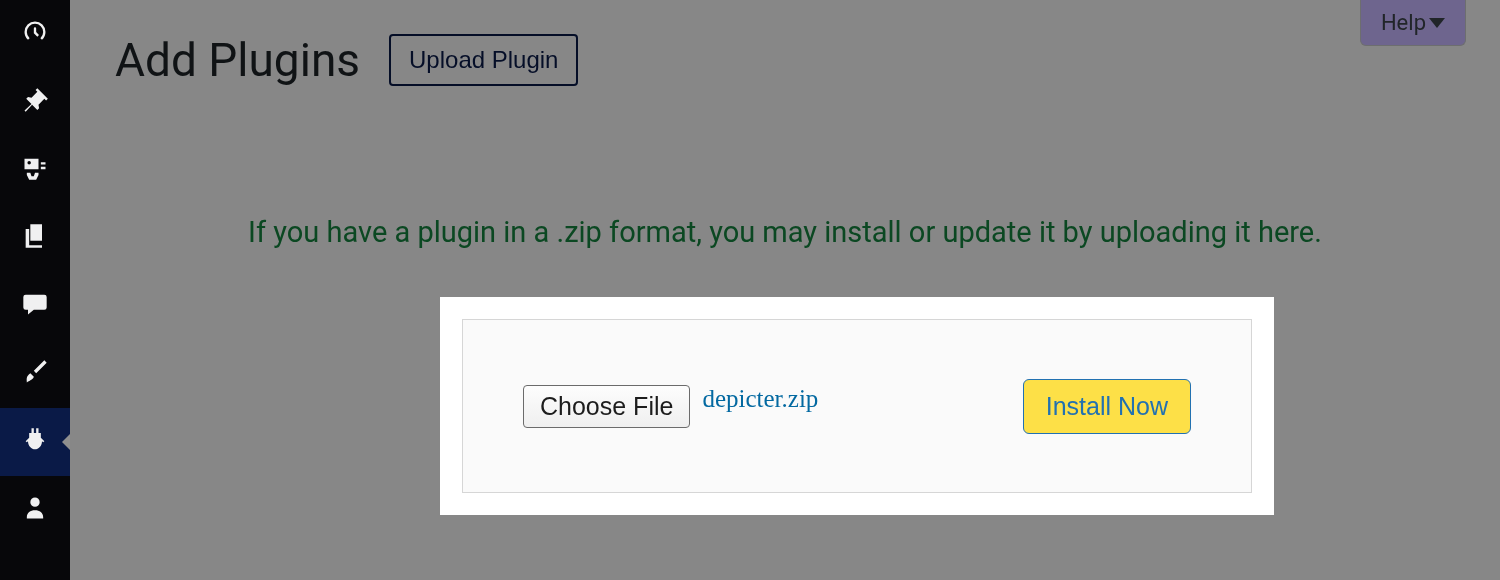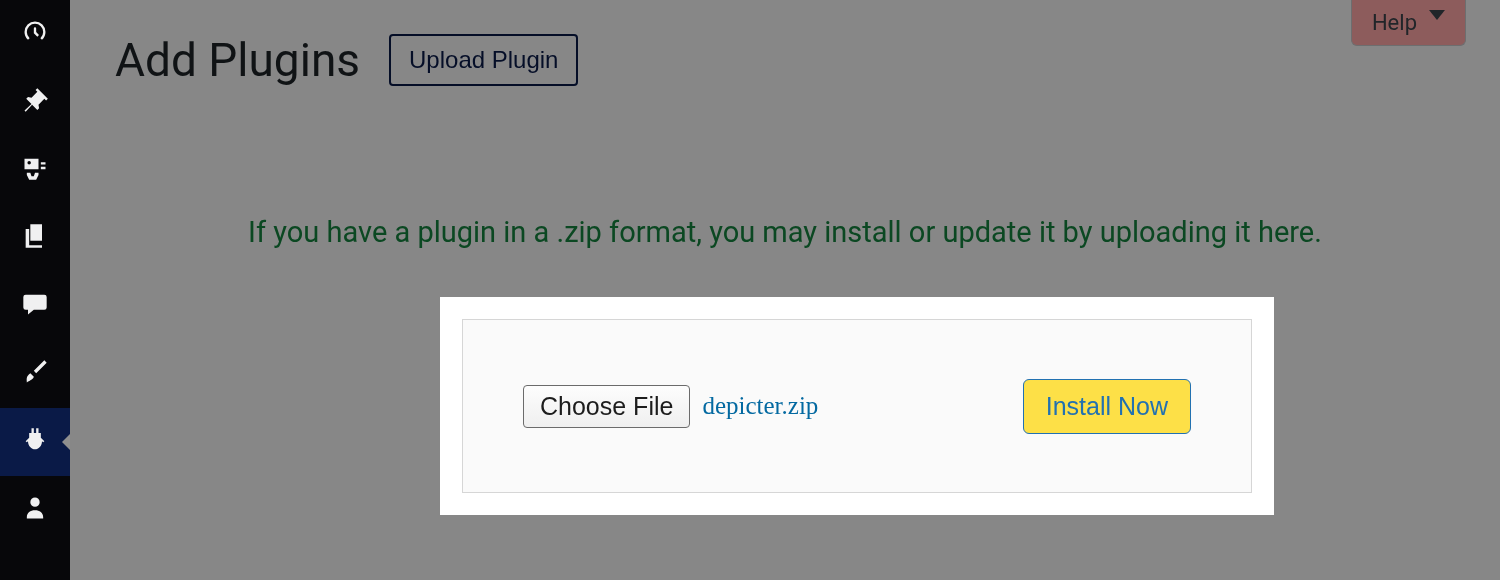--- a/index.html
+++ b/index.html
@@ -56,27 +56,27 @@
     }
 
     
     .help-tab {
       position: absolute;
       top: 0;
       right: 34px;
       border: 1px solid #c3c4c7;
       border-top: none;
       border-radius: 0 0 6px 6px;
-      background: #fca5a5;
+      background: #c4b5fd;
       padding: 10px 20px;
       font-size: 22px;
       color: #3c434a;
       display: flex;
-      align-items: flex-start;
-      gap: 12px;
+      align-items: center;
+      gap: 3px;
       cursor: pointer;
       z-index: 2;
     }
     .help-tab .tri {
       width: 0; height: 0;
       border-left: 8px solid transparent;
       border-right: 8px solid transparent;
       border-top: 10px solid #3c434a;
     }
 
@@ -130,21 +130,20 @@
       height: 100%;
       background: #fafafa;
       border: 1px solid #d6d6d6;
       display: flex;
       align-items: center;
       justify-content: space-between;
       padding: 0 60px;
     }
     .file-group {
       display: flex;
-      align-items: center;
       gap: 12px;
     }
     .choose-file-btn {
       border: 1px solid #6b6b6b;
       background: linear-gradient(#fdfdfd, #efefef);
       font-size: 25px;
       padding: 6px 16px;
       border-radius: 4px;
       color: #1d1d1d;
       cursor: pointer;

